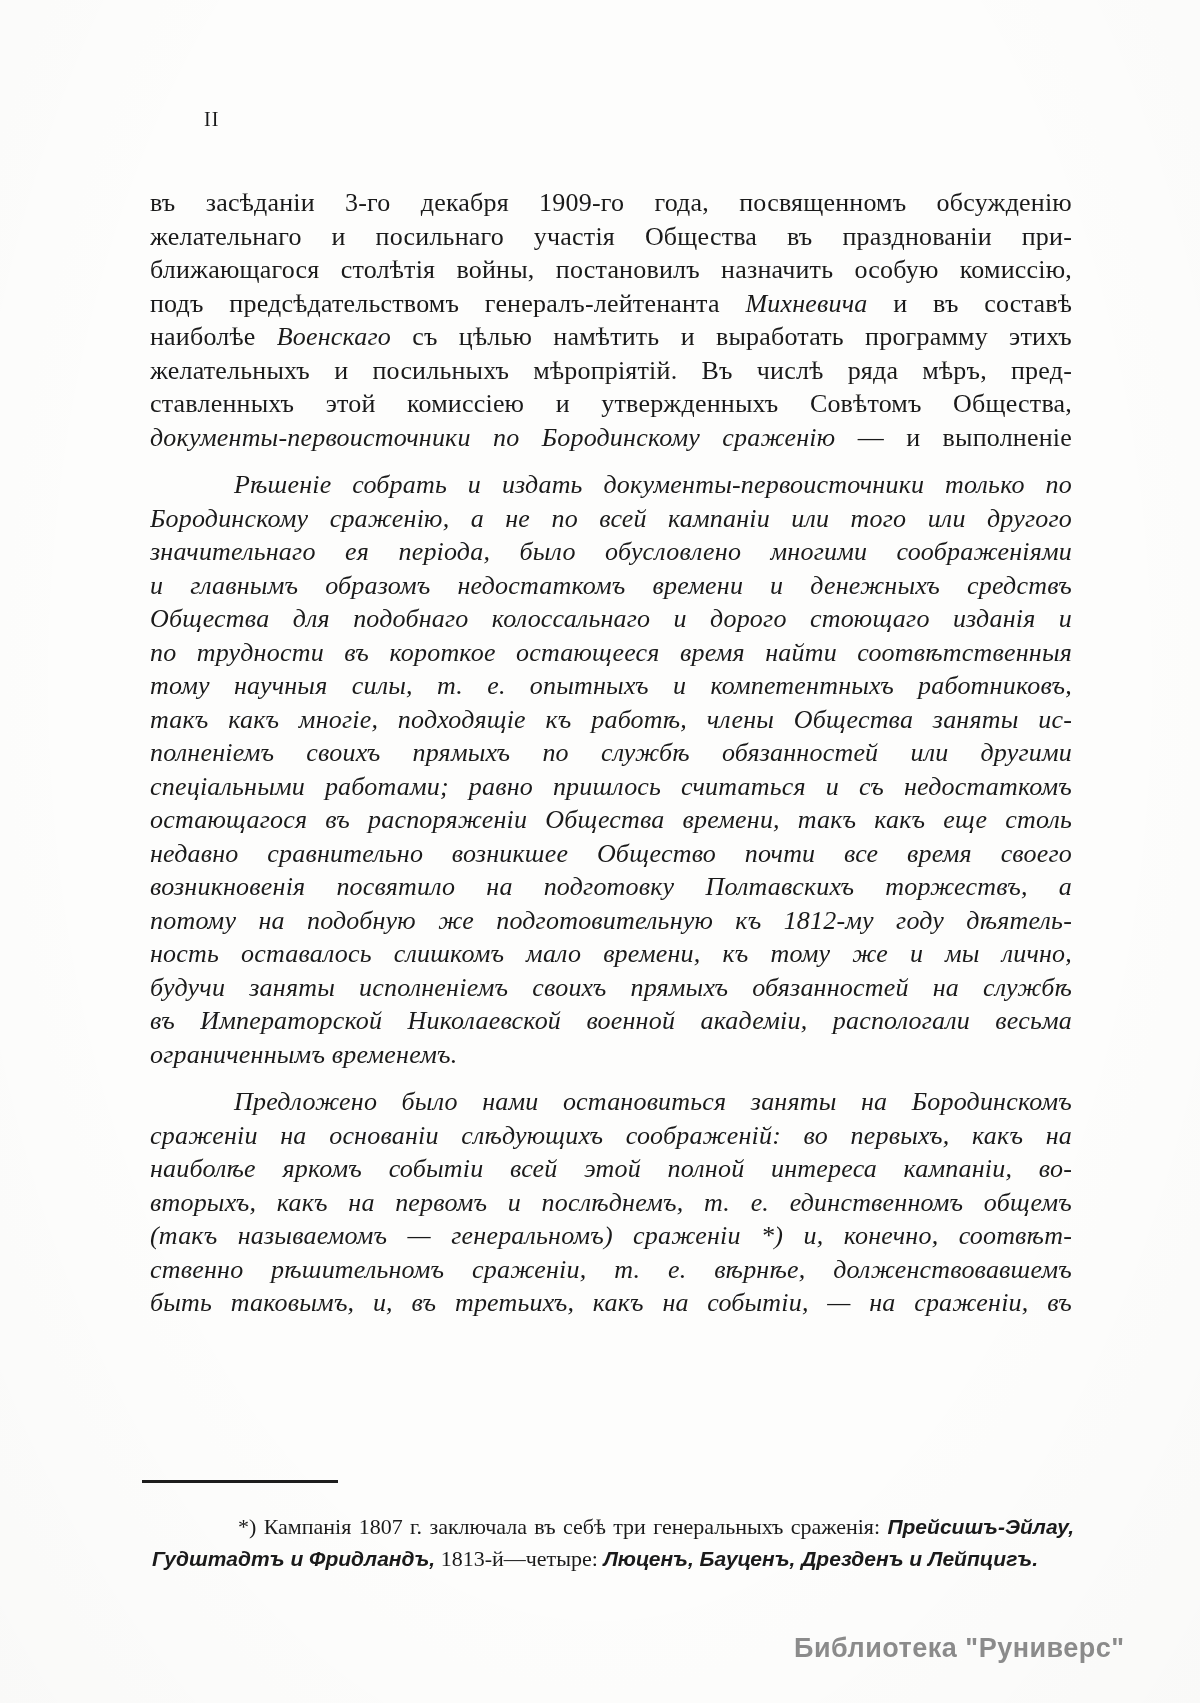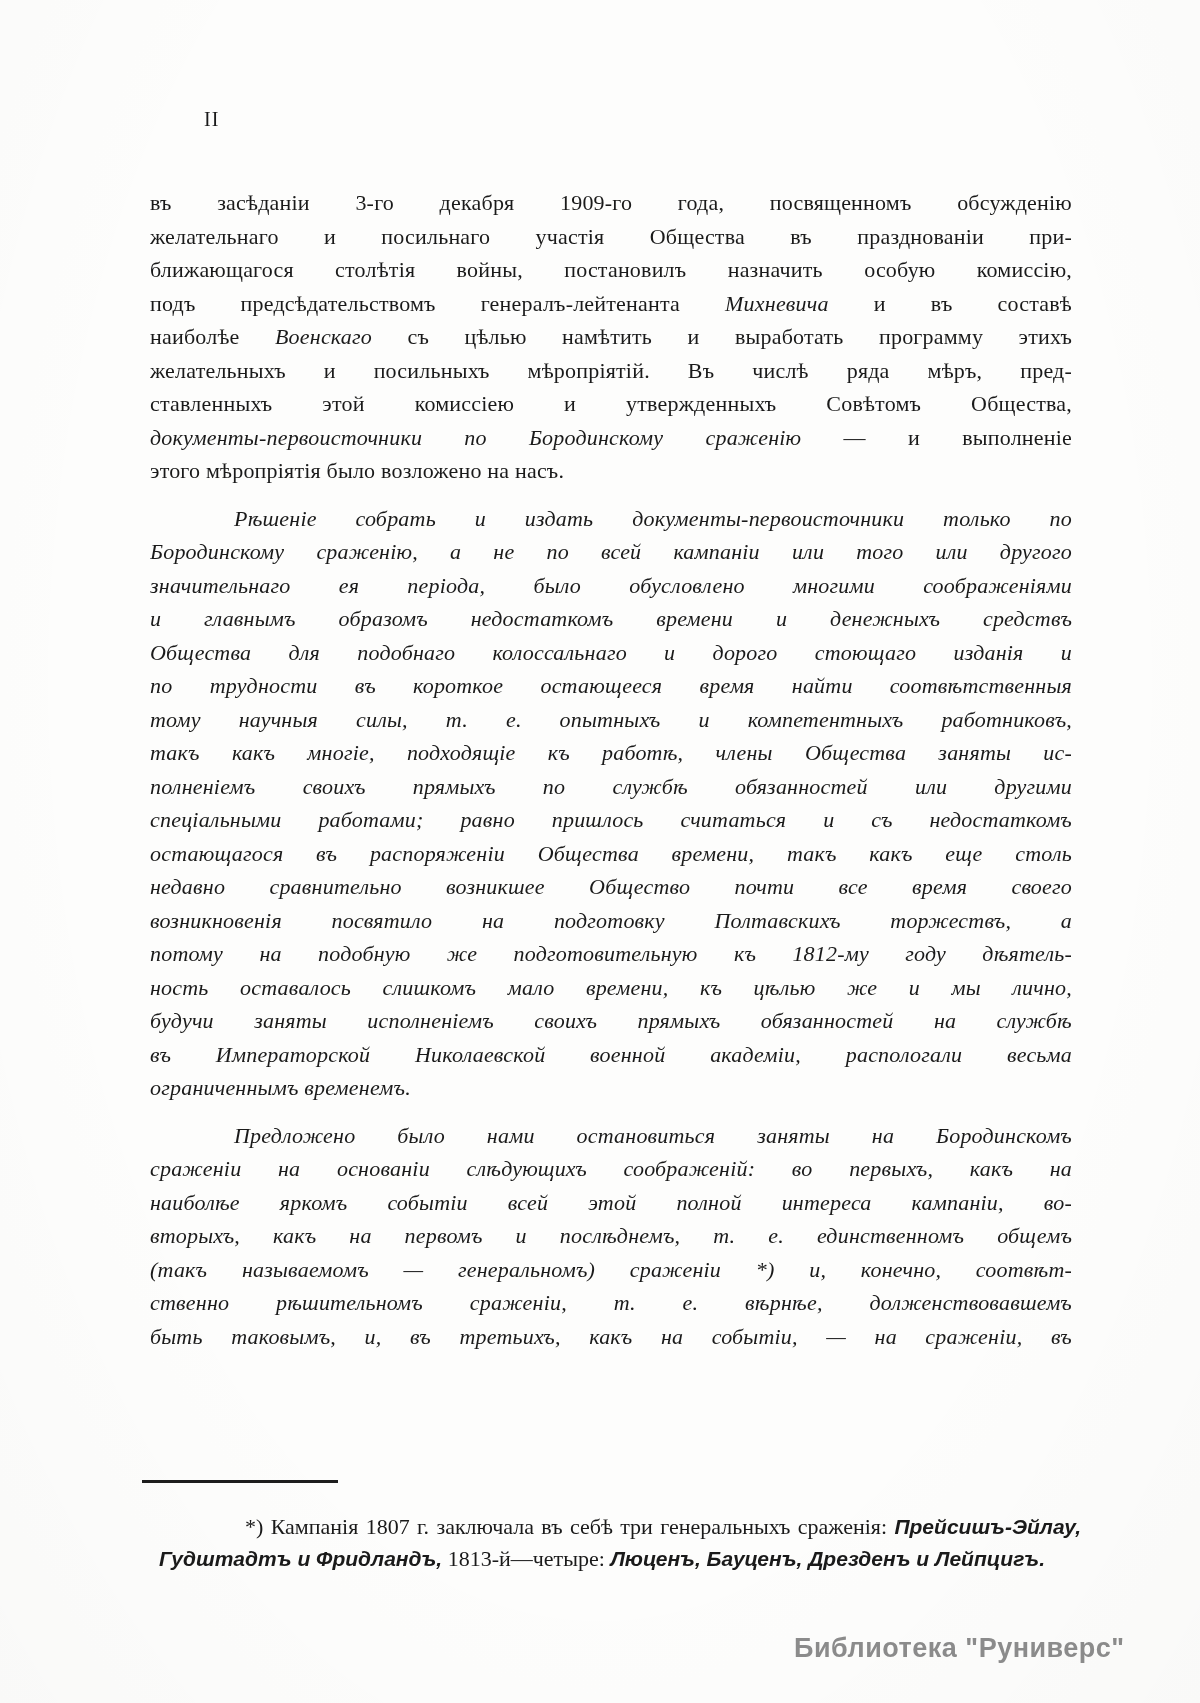--- a/index.html
+++ b/index.html
@@ -14,38 +14,38 @@
   .page{position:absolute;inset:0;
     background:
       radial-gradient(ellipse at 50% 40%, rgba(255,255,255,0) 60%, rgba(0,0,0,0.015) 100%);
   }
   .pagenum{
     position:absolute;left:204px;top:108px;
     font-size:20px;letter-spacing:1px;
   }
   .body-text{
     position:absolute;left:150px;top:186px;width:922px;
-    font-size:22px;line-height:33.5px;
+    font-size:26px;line-height:33.5px;
     letter-spacing:0.2px;
   }
   .para + .para{margin-top:14px;font-style:italic;}
   .line{
     text-align:justify;
     text-align-last:justify;
     height:33.5px;
     overflow:hidden;
   }
   .line.unjust{text-align-last:left;}
   em{font-style:italic;}
   .foot-rule{
     position:absolute;left:142px;top:1480px;
     width:196px;height:3px;background:#1d1d1d;
   }
   .footnote{
-    position:absolute;left:159px;top:1511px;width:922px;
+    position:absolute;left:152px;top:1511px;width:922px;
     font-size:22px;line-height:32px;
   }
   .footnote .line{height:32px;}
   .footnote em{
     font-family:"Liberation Sans","DejaVu Sans",sans-serif;
     font-weight:600;font-style:italic;font-size:21px;
   }
   .watermark{
     position:absolute;left:794px;top:1633px;
     font-family:"Liberation Sans","DejaVu Sans",sans-serif;
@@ -61,38 +61,37 @@
   <div class="body-text">
       <div class="para">
         <div class="line"><span>въ засѣданіи 3-го декабря 1909-го года, посвященномъ обсужденію</span></div>
         <div class="line"><span>желательнаго и посильнаго участія Общества въ празднованіи при-</span></div>
         <div class="line"><span>ближающагося столѣтія войны, постановилъ назначить особую комиссію,</span></div>
         <div class="line"><span>подъ предсѣдательствомъ генералъ-лейтенанта </span><em>Михневича</em><span> и въ составѣ</span></div>
         <div class="line"><span>наиболѣе </span><em>Военскаго</em><span> съ цѣлью намѣтить и выработать программу этихъ</span></div>
         <div class="line"><span>желательныхъ и посильныхъ мѣропріятій. Въ числѣ ряда мѣръ, пред-</span></div>
         <div class="line"><span>ставленныхъ этой комиссіею и утвержденныхъ Совѣтомъ Общества,</span></div>
         <div class="line"><em>документы-первоисточники по Бородинскому сраженію</em><span> — и выполненіе</span></div>
-        <div class="line unjust"><span>этого мѣропріятія было возложено на насъ.</span></div>
       </div>
       <div class="para">
         <div class="line" style="padding-left: 84px;"><span>Рѣшеніе собрать и издать документы-первоисточники только по</span></div>
         <div class="line"><span>Бородинскому сраженію, а не по всей кампаніи или того или другого</span></div>
         <div class="line"><span>значительнаго ея періода, было обусловлено многими соображеніями</span></div>
         <div class="line"><span>и главнымъ образомъ недостаткомъ времени и денежныхъ средствъ</span></div>
         <div class="line"><span>Общества для подобнаго колоссальнаго и дорого стоющаго изданія и</span></div>
         <div class="line"><span>по трудности въ короткое остающееся время найти соотвѣтственныя</span></div>
         <div class="line"><span>тому научныя силы, т. е. опытныхъ и компетентныхъ работниковъ,</span></div>
         <div class="line"><span>такъ какъ многіе, подходящіе къ работѣ, члены Общества заняты ис-</span></div>
         <div class="line"><span>полненіемъ своихъ прямыхъ по службѣ обязанностей или другими</span></div>
         <div class="line"><span>спеціальными работами; равно пришлось считаться и съ недостаткомъ</span></div>
         <div class="line"><span>остающагося въ распоряженіи Общества времени, такъ какъ еще столь</span></div>
         <div class="line"><span>недавно сравнительно возникшее Общество почти все время своего</span></div>
         <div class="line"><span>возникновенія посвятило на подготовку Полтавскихъ торжествъ, а</span></div>
         <div class="line"><span>потому на подобную же подготовительную къ 1812-му году дѣятель-</span></div>
-        <div class="line"><span>ность оставалось слишкомъ мало времени, къ цѣлью же и мы лично,</span></div>
+        <div class="line"><span>ность оставалось слишкомъ мало времени, къ тому же и мы лично,</span></div>
         <div class="line"><span>будучи заняты исполненіемъ своихъ прямыхъ обязанностей на службѣ</span></div>
         <div class="line"><span>въ Императорской Николаевской военной академіи, распологали весьма</span></div>
         <div class="line unjust"><span>ограниченнымъ временемъ.</span></div>
       </div>
       <div class="para">
         <div class="line" style="padding-left: 84px;"><span>Предложено было нами остановиться заняты на Бородинскомъ</span></div>
         <div class="line"><span>сраженіи на основаніи слѣдующихъ соображеній: во первыхъ, какъ на</span></div>
         <div class="line"><span>наиболѣе яркомъ событіи всей этой полной интереса кампаніи, во-</span></div>
         <div class="line"><span>вторыхъ, какъ на первомъ и послѣднемъ, т. е. единственномъ общемъ</span></div>
         <div class="line"><span>(такъ называемомъ — генеральномъ) сраженіи *) и, конечно, соотвѣт-</span></div>

